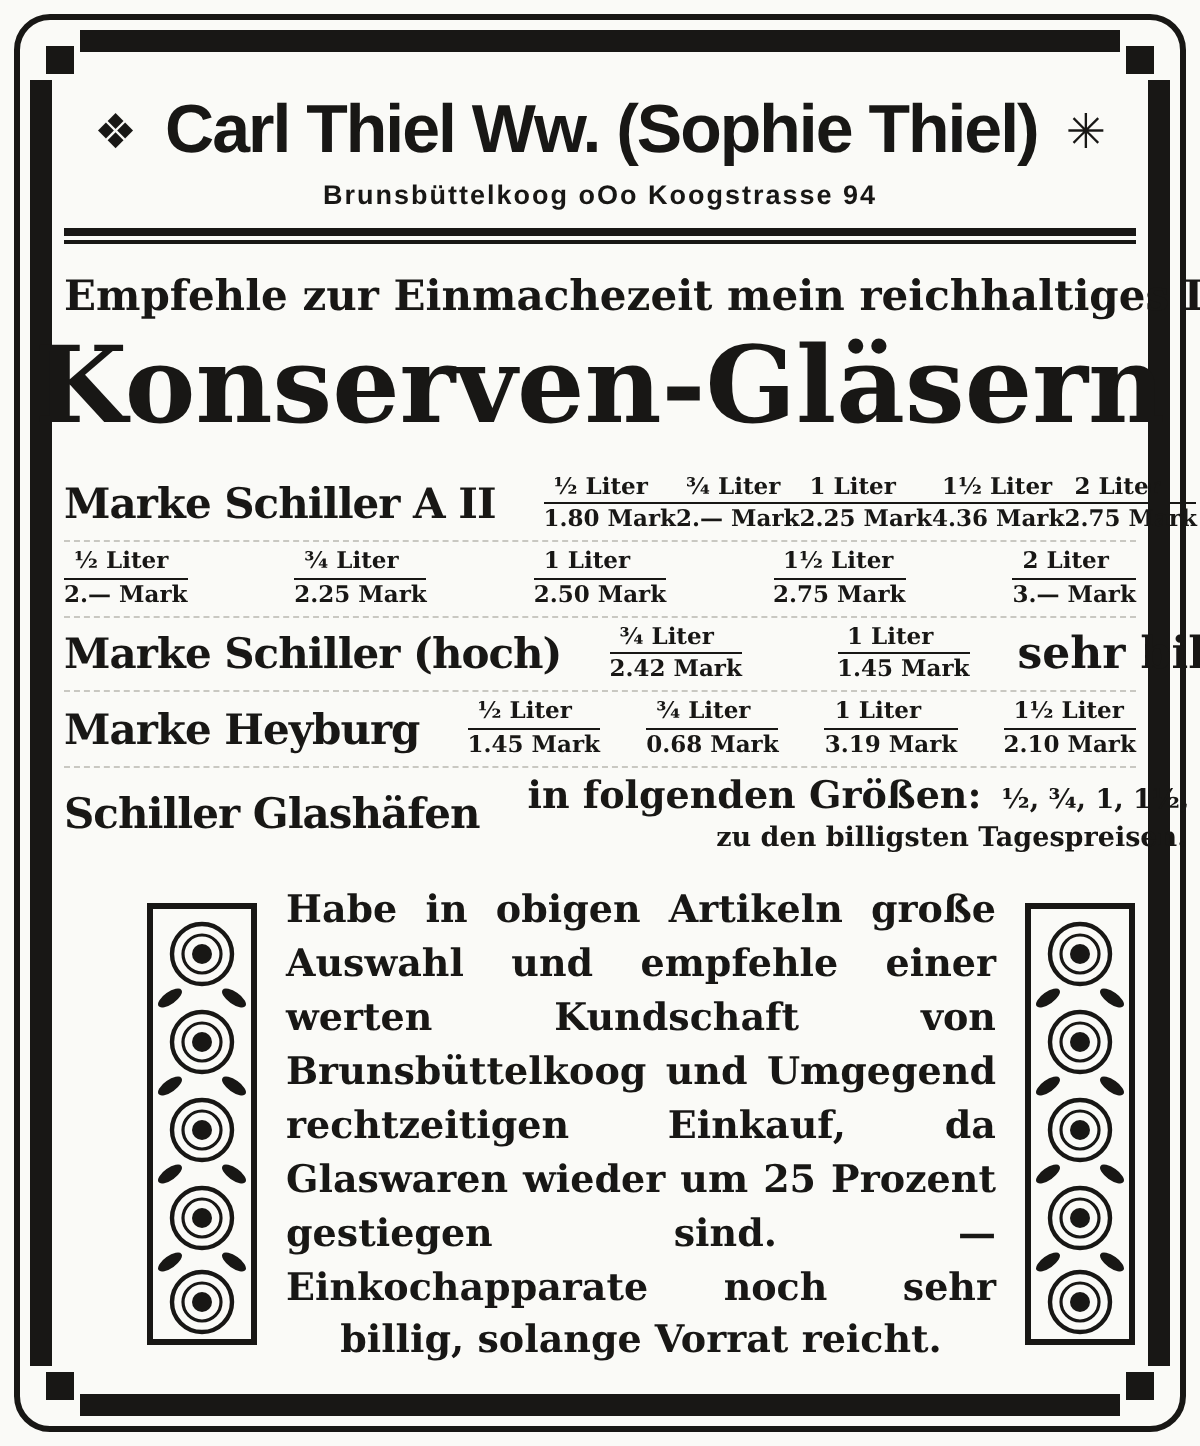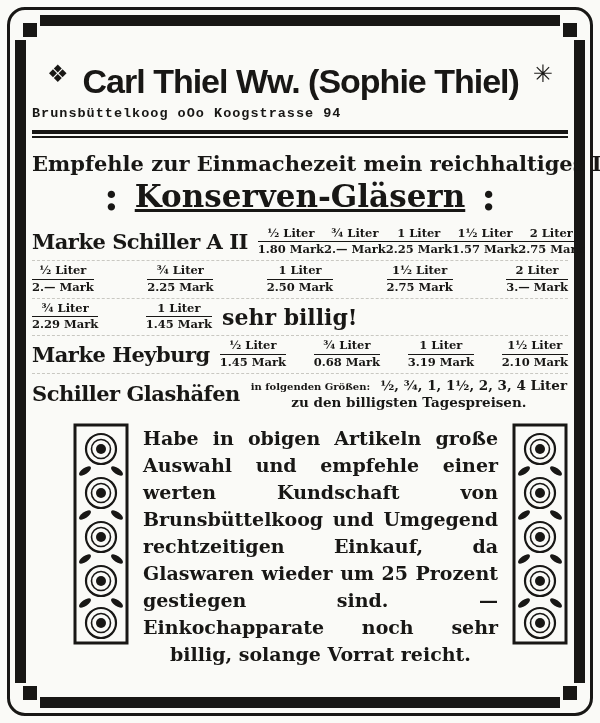--- a/index.html
+++ b/index.html
@@ -25,68 +25,68 @@
   
   .content{position:absolute; left:32px; right:32px; top:30px; bottom:30px;}
 
   .header-row{
     display:flex; align-items:center; justify-content:center; gap:14px;
     margin-top:16px;
   }
   .header-ornament{font-family:"DejaVu Sans", sans-serif; font-size:24px; line-height:1;}
   .shop-title{
     font-family:"Liberation Sans", sans-serif; font-weight:bold;
-    font-size:34px; letter-spacing:-1px; white-space:nowrap;margin-top:16px;
+    font-size:34px; letter-spacing:-1px; white-space:nowrap;
   }
   .address{
-    text-align:left; font-family:Liberation Mono, monospace;
+    text-align:center; font-family:Liberation Sans, sans-serif;
     font-weight:bold; font-size:13.5px; margin-top:5px; letter-spacing:1px;
   }
   .double-rule{
     height:2px; margin:9px 0 0 0;
     border-top:4px solid #181715; border-bottom:2px solid #181715;
   }
   .tagline{
     text-align:center; font-weight:bold; font-size:21px;
     margin:13px 0 2px 0; letter-spacing:0px; white-space:nowrap;
   }
   .headline-row{
     display:flex; align-items:center; justify-content:center; gap:16px;
     margin:0 0 10px 0;
   }
   .headline{
-    font-weight:bold; font-size:31px; letter-spacing:0px; white-space:nowrap;text-decoration:underline;
+    font-weight:bold; font-size:53px; letter-spacing:0px; white-space:nowrap;
   }
   .headline-dots{font-weight:bold; font-size:40px; line-height:0.9;}
 
   
   .price-table{margin-top:2px;}
   .price-row{
-    display:flex; align-items:center; gap:10px;
+    display:flex; align-items:center; gap:24px;
     padding:3px 0 4px 0; border-top:1px dashed #c9c8c2;
   }
   .price-row:first-child{border-top:none;}
   .row-label{
     font-weight:bold; font-size:21px; white-space:nowrap; letter-spacing:-0.5px;
     flex:0 0 auto;
   }
   .cells{flex:1 1 auto; display:flex; justify-content:space-between; align-items:center;}
-  .cell{text-align:center; font-weight:bold; font-size:11.5px; line-height:1.15;}
+  .cell{font-weight:bold; font-size:11.5px; line-height:1.15;}
   .cell .size{border-bottom:1.5px solid #181715; padding:0 5px 1px 5px;}
   .cell .price{padding-top:1px; white-space:nowrap;}
   .billig-note{font-weight:bold; font-size:22px; white-space:nowrap;}
   .glas-right{flex:1 1 auto; text-align:center; line-height:1.2;}
   .glas-line1{display:flex; justify-content:center; align-items:baseline; gap:10px;}
-  .glas-intro{font-weight:bold; font-size:10px; white-space:nowrap;}
+  .glas-intro{font-weight:bold; font-size:19px; white-space:nowrap;}
   .glas-sizes{font-weight:bold; font-size:13.5px; white-space:nowrap;}
   .glas-note{font-weight:bold; font-size:13.5px; margin-top:1px;}
 
   
   .mid-section{
-    display:flex; justify-content:space-between; align-items:flex-start;
+    display:flex; justify-content:space-between; align-items:center;
     margin-top:9px; gap:12px;padding-left:41px;
   }
   .ornament-col{flex:0 0 56px; display:flex;}
   .ornament-col svg{display:block;}
   .mid-center{flex:1 1 auto; display:flex; flex-direction:column; justify-content:space-between;}
   .body-paragraph{
     font-weight:bold; font-size:19px; line-height:1.42;
     text-align:justify; text-align-last:center; padding:2px 2px 0 2px;
   }
   .signature{
@@ -139,21 +139,21 @@
             <div class="cell">
               <div class="size">¾ Liter</div>
               <div class="price">2.— Mark</div>
             </div>
             <div class="cell">
               <div class="size">1 Liter</div>
               <div class="price">2.25 Mark</div>
             </div>
             <div class="cell">
               <div class="size">1½ Liter</div>
-              <div class="price">1.57 Mark</div>
+              <div class="price">4.36 Mark</div>
             </div>
             <div class="cell">
               <div class="size">2 Liter</div>
               <div class="price">2.75 Mark</div>
             </div>
           </div>
       </div>
 
       <div class="price-row">
         <div class="cells">
@@ -174,24 +174,25 @@
               <div class="price">2.75 Mark</div>
             </div>
             <div class="cell">
               <div class="size">2 Liter</div>
               <div class="price">3.— Mark</div>
             </div>
           </div>
       </div>
 
       <div class="price-row">
+        <span class="row-label">Marke Schiller (hoch)</span>
         <div class="cells" style="flex:0 0 180px; gap:14px;">
             <div class="cell">
               <div class="size">¾ Liter</div>
-              <div class="price">2.29 Mark</div>
+              <div class="price">2.42 Mark</div>
             </div>
             <div class="cell">
               <div class="size">1 Liter</div>
               <div class="price">1.45 Mark</div>
             </div>
           </div>
         <span class="billig-note">sehr billig!</span>
 
       </div>
 

